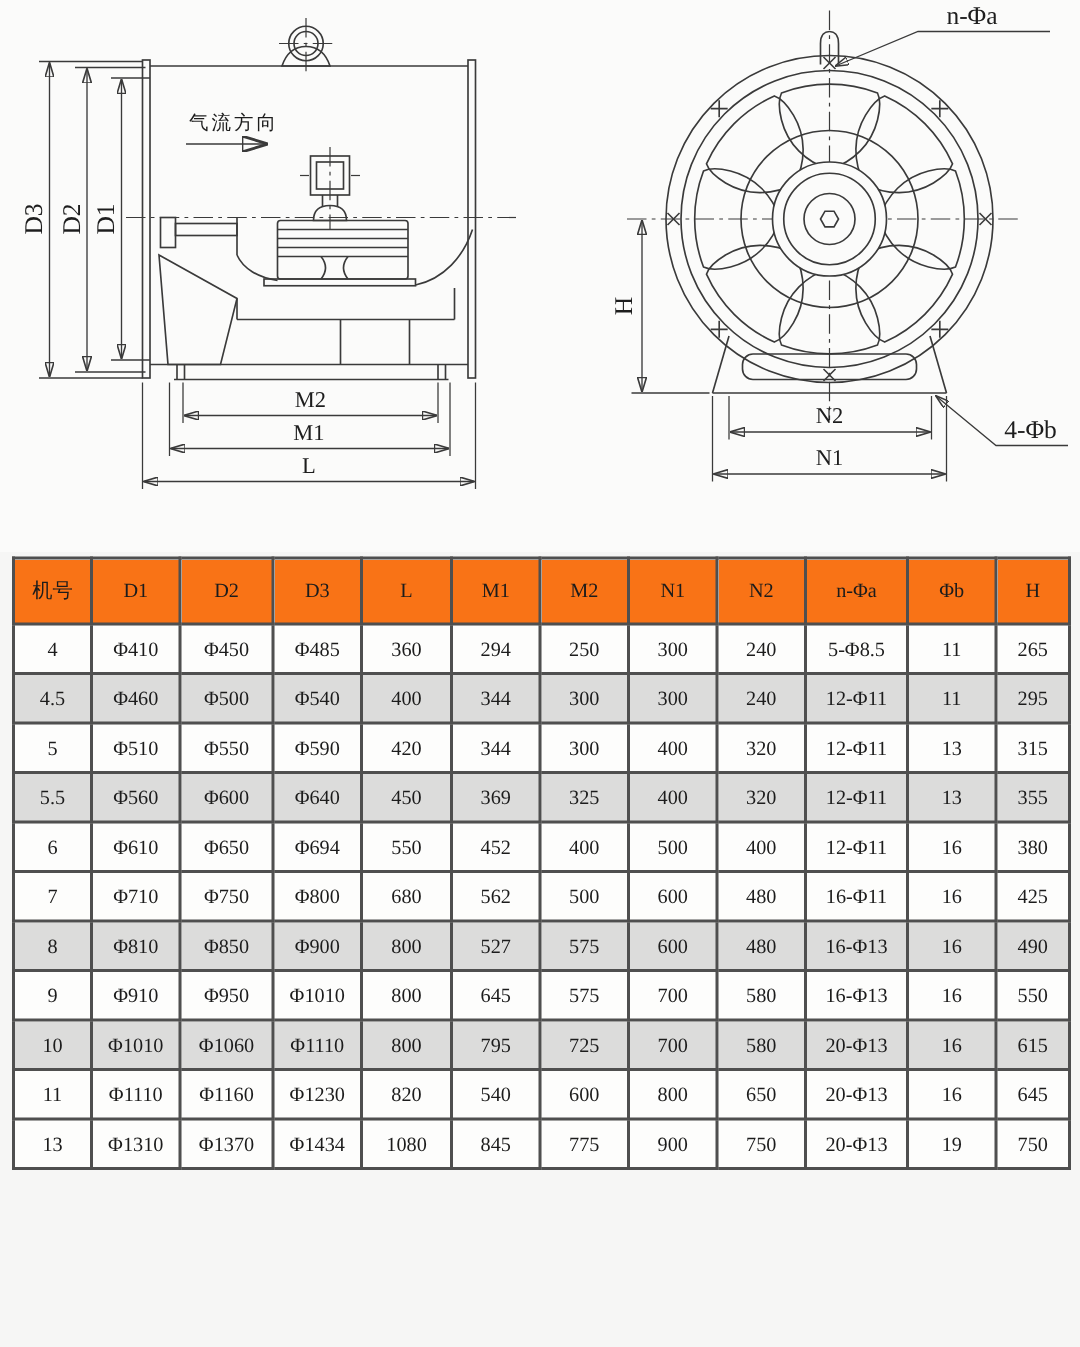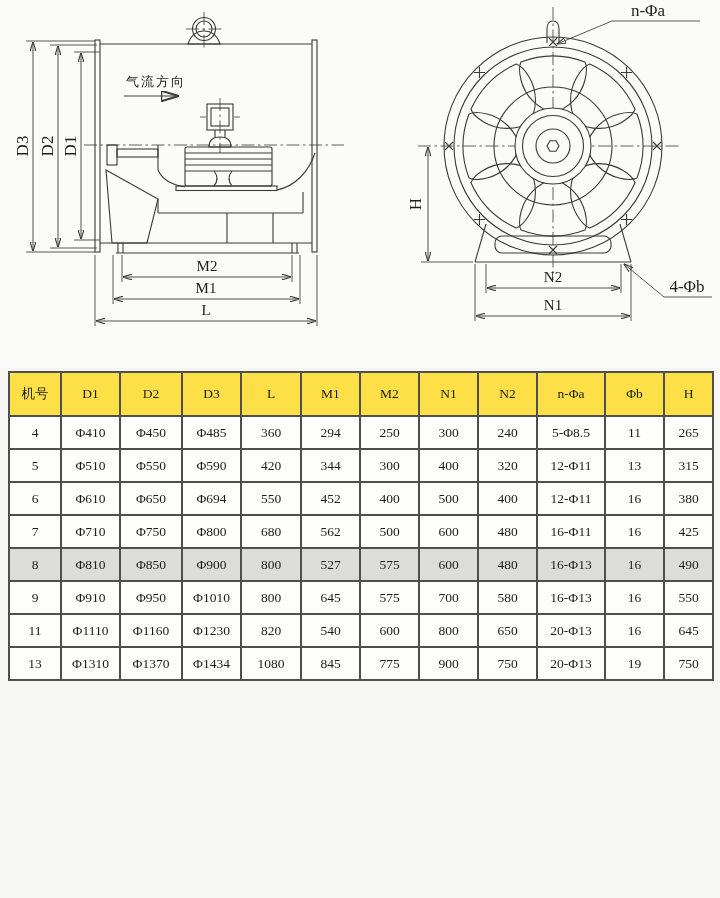--- a/index.html
+++ b/index.html
@@ -13,21 +13,21 @@
   svg .dim{stroke-width:0.9;}
   svg .whitefill{fill:#fbfbfa;}
   svg text{font-family:"Liberation Serif","DejaVu Serif",serif;fill:#1d1d1d;font-size:15px;stroke:none;}
   svg text.big{font-size:17px;}
   svg text.cjk{font-size:13px;letter-spacing:2px;}
   .tbl-wrap{padding:3px 8px 0 8px;}
   table{border-collapse:collapse;width:704px;table-layout:fixed;}
   th,td{border:2px solid #4f4f4f;text-align:center;vertical-align:middle;
         font-family:"Liberation Serif","DejaVu Serif",serif;font-size:13.5px;
         color:#1c1c1c;font-weight:normal;padding:0;overflow:hidden;white-space:nowrap;}
-  th{height:42px;background:#fde047;margin-left:48px;}
+  th{height:42px;background:#f97316;margin-left:48px;}
   td{height:31px;background:#fdfdfc;}
   tr.alt td{background:#dcdcdb;}
 </style>
 </head>
 <body>
 
 <div class="page">
 
   <div class="drawing-area">
     <svg width="720" height="368" viewBox="0 0 720 368">
@@ -280,34 +280,62 @@
             <td>Φ485</td>
             <td>360</td>
             <td>294</td>
             <td>250</td>
             <td>300</td>
             <td>240</td>
             <td>5-Φ8.5</td>
             <td>11</td>
             <td>265</td>
           </tr>
+          <tr class="alt">
+            <td>4.5</td>
+            <td>Φ460</td>
+            <td>Φ500</td>
+            <td>Φ540</td>
+            <td>400</td>
+            <td>344</td>
+            <td>300</td>
+            <td>300</td>
+            <td>240</td>
+            <td>12-Φ11</td>
+            <td>11</td>
+            <td>295</td>
+          </tr>
           <tr>
             <td>5</td>
             <td>Φ510</td>
             <td>Φ550</td>
             <td>Φ590</td>
             <td>420</td>
             <td>344</td>
             <td>300</td>
             <td>400</td>
             <td>320</td>
             <td>12-Φ11</td>
             <td>13</td>
             <td>315</td>
           </tr>
+          <tr class="alt">
+            <td>5.5</td>
+            <td>Φ560</td>
+            <td>Φ600</td>
+            <td>Φ640</td>
+            <td>450</td>
+            <td>369</td>
+            <td>325</td>
+            <td>400</td>
+            <td>320</td>
+            <td>12-Φ11</td>
+            <td>13</td>
+            <td>355</td>
+          </tr>
           <tr>
             <td>6</td>
             <td>Φ610</td>
             <td>Φ650</td>
             <td>Φ694</td>
             <td>550</td>
             <td>452</td>
             <td>400</td>
             <td>500</td>
             <td>400</td>
@@ -349,20 +377,34 @@
             <td>Φ950</td>
             <td>Φ1010</td>
             <td>800</td>
             <td>645</td>
             <td>575</td>
             <td>700</td>
             <td>580</td>
             <td>16-Φ13</td>
             <td>16</td>
             <td>550</td>
+          </tr>
+          <tr class="alt">
+            <td>10</td>
+            <td>Φ1010</td>
+            <td>Φ1060</td>
+            <td>Φ1110</td>
+            <td>800</td>
+            <td>795</td>
+            <td>725</td>
+            <td>700</td>
+            <td>580</td>
+            <td>20-Φ13</td>
+            <td>16</td>
+            <td>615</td>
           </tr>
           <tr>
             <td>11</td>
             <td>Φ1110</td>
             <td>Φ1160</td>
             <td>Φ1230</td>
             <td>820</td>
             <td>540</td>
             <td>600</td>
             <td>800</td>

